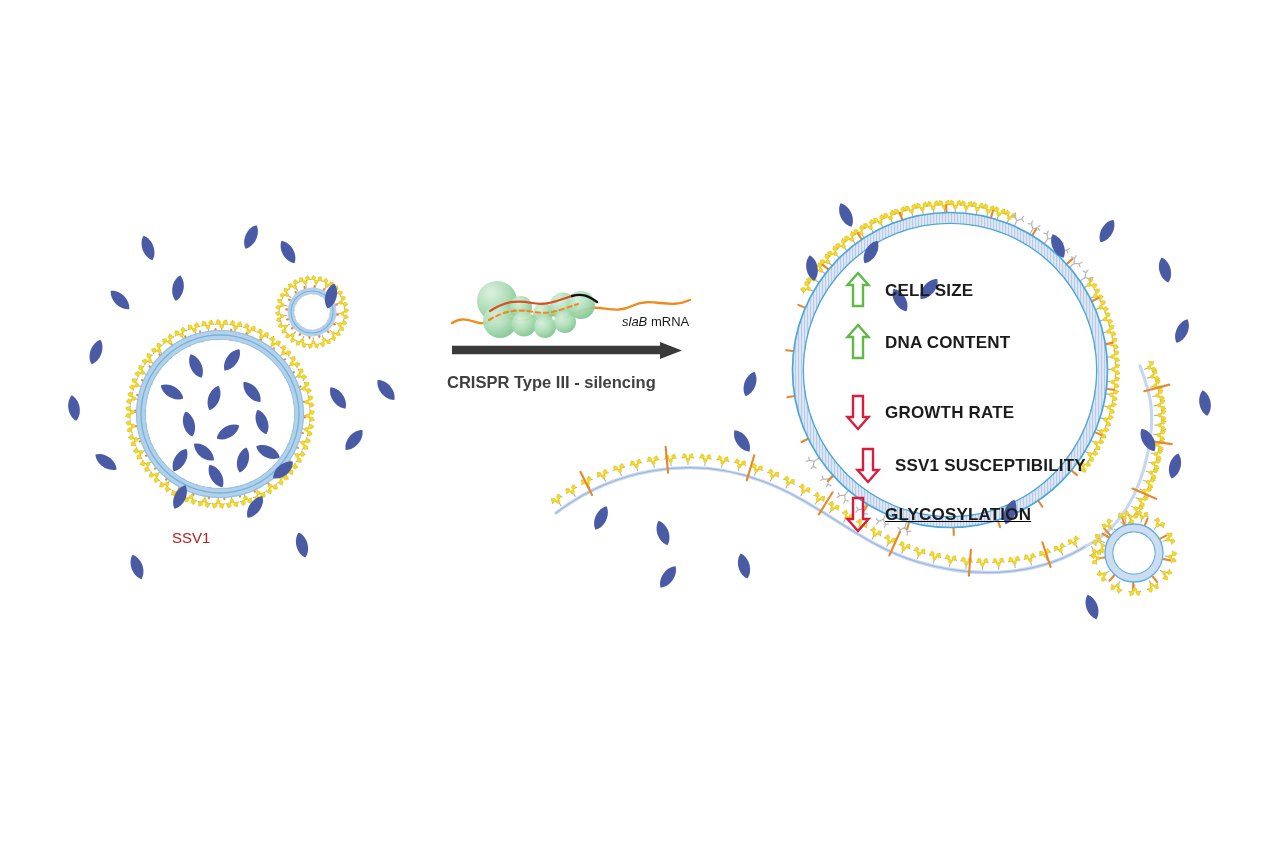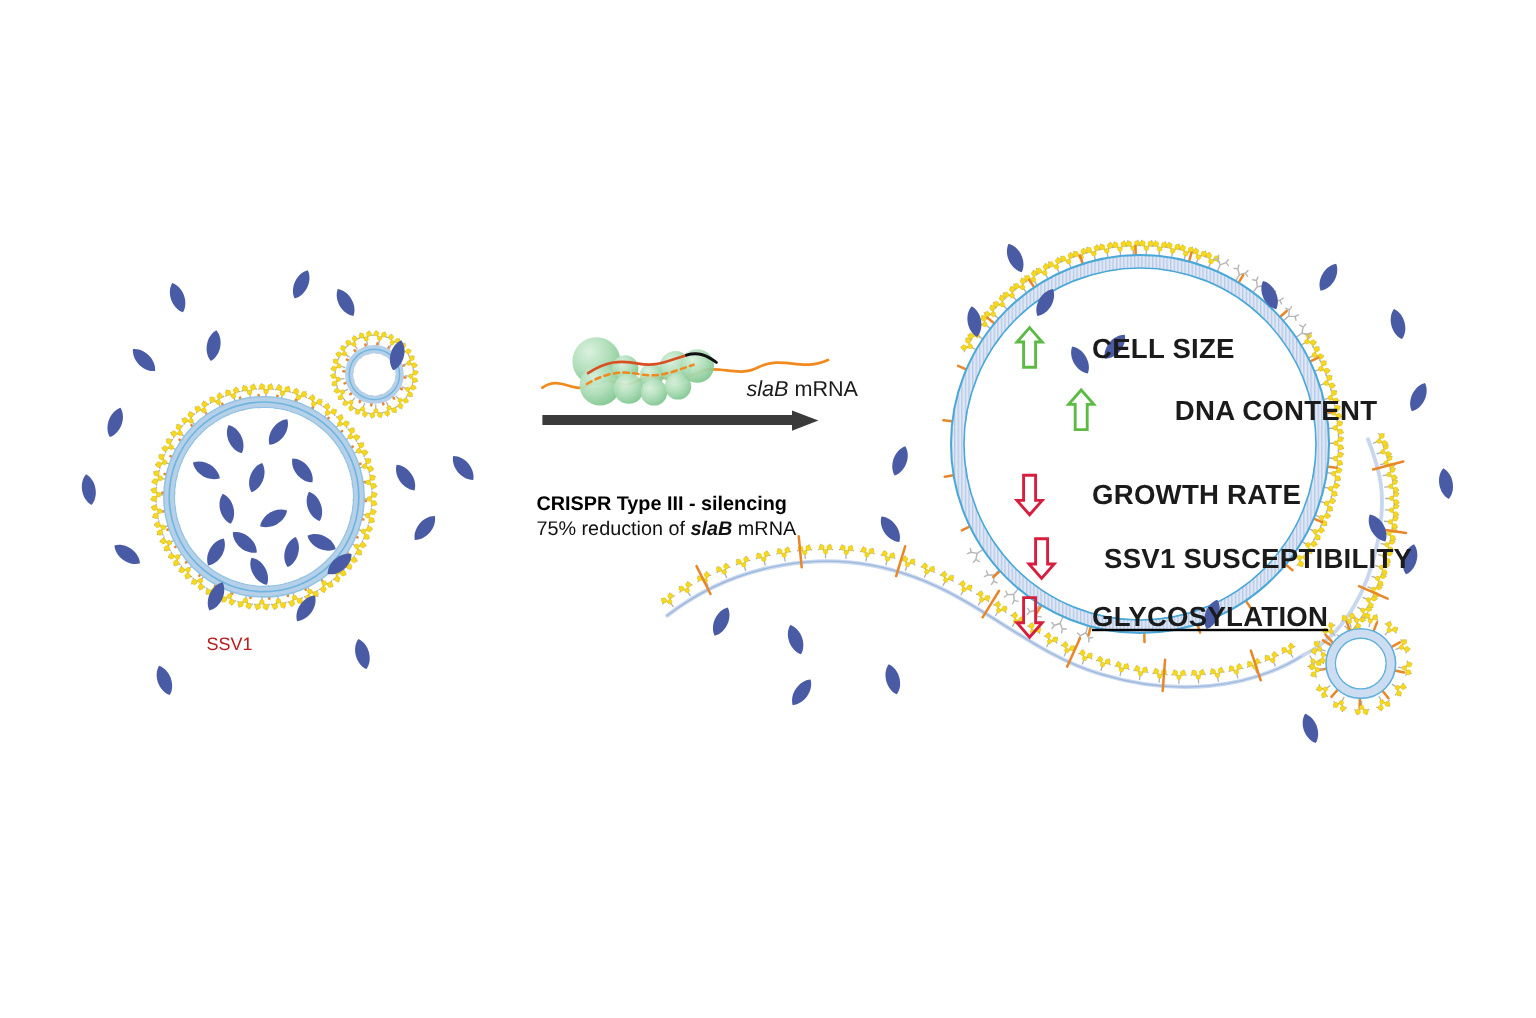--- a/index.html
+++ b/index.html
@@ -2,27 +2,27 @@
 <html><head>
 <meta charset="utf-8">
 <style>
   html,body{margin:0;padding:0;background:#ffffff;}
   body{width:1280px;height:848px;overflow:hidden;
        font-family:"Liberation Sans","DejaVu Sans",sans-serif;}
   #stage{position:relative;width:1280px;height:848px;background:#fff;}
   #art{position:absolute;left:0;top:0;width:1280px;height:848px;}
   .lbl{position:absolute;white-space:nowrap;}
   .effect-row{position:absolute;display:flex;align-items:center;}
-  .effect-text{font-size:23px;font-weight:bold;color:#1b1b1b;letter-spacing:.2px;
-               margin-left:39px;line-height:1;}
+  .effect-text{font-size:17px;font-weight:bold;color:#1b1b1b;letter-spacing:.2px;
+               margin-left:14px;line-height:1;}
   #ssv1-label{left:172px;top:529px;font-size:15px;color:#b91c1c;}
-  #mrna-label{left:622px;top:314px;font-size:18px;color:#1b1b1b;}
+  #mrna-label{left:622px;top:314px;font-size:13px;color:#1b1b1b;}
   #mrna-label i{font-style:italic;}
   #caption{position:absolute;left:447px;top:372px;}
-  #caption .c1{font-size:16.5px;font-weight:bold;color:#000000;line-height:1.28;margin-top:38px;}
+  #caption .c1{font-size:16.5px;font-weight:bold;color:#404040;line-height:1.28;}
   #caption .c2{font-size:16.5px;color:#111;line-height:1.28;}
   #caption .c2 i{font-style:italic;font-weight:bold;}
 </style>
 </head>
 <body>
 
 <div id="stage">
 
   <svg id="art" viewBox="0 0 1280 848">
     <defs>
@@ -455,31 +455,30 @@
   </svg>
 
   <div class="lbl" id="ssv1-label">SSV1</div>
 
   <div class="lbl" id="mrna-label">
     <i>slaB</i><span> mRNA</span>
   </div>
 
   <div id="caption">
     <div class="c1">CRISPR Type III - silencing</div>
-    <div class="c2"><span>75% reduction of </span><i>slaB</i><span> mRNA</span></div>
   </div>
 
   <div id="effects">
       <div class="effect-row" style="left: 845px; top: 270px;">
         <svg width="26" height="40" viewBox="0 0 26 40">
           <path d="M13 3 L23.5 15 L18 15 L18 36 L8 36 L8 15 L2.5 15 Z" fill="none" stroke="#5cba45" stroke-width="2.4" stroke-linejoin="miter"></path>
         </svg>
         <span class="effect-text">CELL SIZE</span>
       </div>
-      <div class="effect-row" style="left: 888px; top: 322px; gap: 26px;">
+      <div class="effect-row" style="left: 845px; top: 322px;">
         <svg width="26" height="40" viewBox="0 0 26 40">
           <path d="M13 3 L23.5 15 L18 15 L18 36 L8 36 L8 15 L2.5 15 Z" fill="none" stroke="#5cba45" stroke-width="2.4" stroke-linejoin="miter"></path>
         </svg>
         <span class="effect-text">DNA CONTENT</span>
       </div>
       <div class="effect-row" style="left: 845px; top: 392px; align-items: center;">
         <svg width="26" height="40" viewBox="0 0 26 40">
           <path d="M13 37 L23.5 25 L18 25 L18 4 L8 4 L8 25 L2.5 25 Z" fill="none" stroke="#d81e3f" stroke-width="2.4" stroke-linejoin="miter"></path>
         </svg>
         <span class="effect-text">GROWTH RATE</span>

